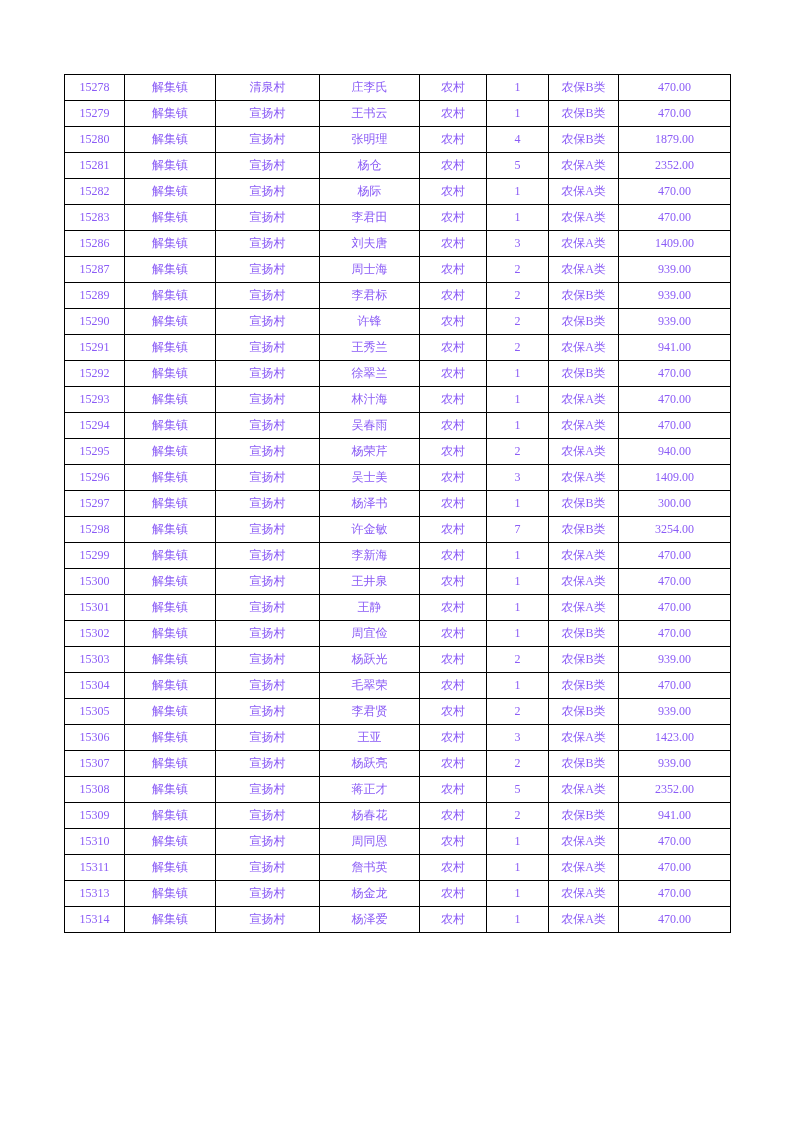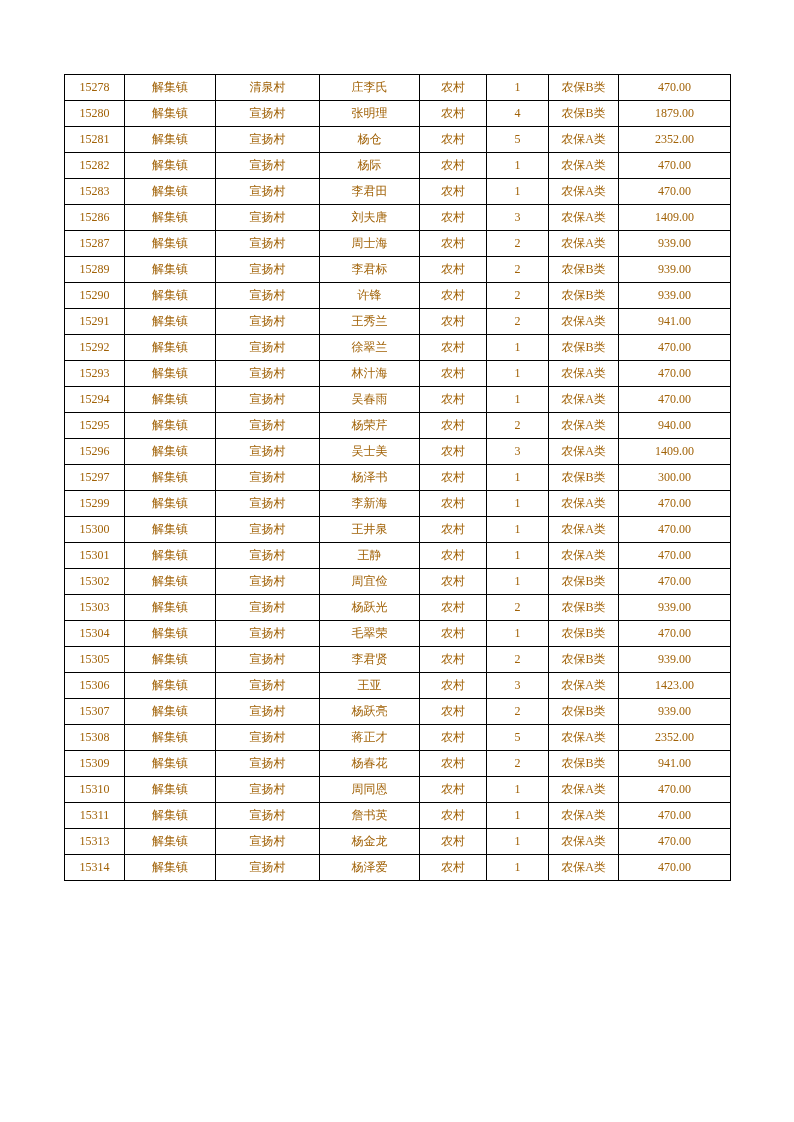--- a/index.html
+++ b/index.html
@@ -7,21 +7,21 @@
     padding: 0;
     background: #888;
   }
   .page {
     width: 794px;
     height: 1122px;
     margin: 0 auto;
     background: #ffffff;
     position: relative;
     font-family: "Liberation Serif", "DejaVu Serif", serif;
-    color: #a16207;
+    color: #8b5cf6;
     overflow: hidden;
   }
   table.data-table {
     position: absolute;
     left: 64px;
     top: 74px;
     border-collapse: collapse;
     table-layout: fixed;
   }
   table.data-table td {
@@ -64,20 +64,30 @@
           <td>15278</td>
           <td>解集镇</td>
           <td>清泉村</td>
           <td>庄李氏</td>
           <td>农村</td>
           <td>1</td>
           <td>农保B类</td>
           <td>470.00</td>
         </tr>
         <tr>
+          <td>15279</td>
+          <td>解集镇</td>
+          <td>宣扬村</td>
+          <td>王书云</td>
+          <td>农村</td>
+          <td>1</td>
+          <td>农保B类</td>
+          <td>470.00</td>
+        </tr>
+        <tr>
           <td>15280</td>
           <td>解集镇</td>
           <td>宣扬村</td>
           <td>张明理</td>
           <td>农村</td>
           <td>4</td>
           <td>农保B类</td>
           <td>1879.00</td>
         </tr>
         <tr>
@@ -212,20 +222,30 @@
         </tr>
         <tr>
           <td>15297</td>
           <td>解集镇</td>
           <td>宣扬村</td>
           <td>杨泽书</td>
           <td>农村</td>
           <td>1</td>
           <td>农保B类</td>
           <td>300.00</td>
+        </tr>
+        <tr>
+          <td>15298</td>
+          <td>解集镇</td>
+          <td>宣扬村</td>
+          <td>许金敏</td>
+          <td>农村</td>
+          <td>7</td>
+          <td>农保B类</td>
+          <td>3254.00</td>
         </tr>
         <tr>
           <td>15299</td>
           <td>解集镇</td>
           <td>宣扬村</td>
           <td>李新海</td>
           <td>农村</td>
           <td>1</td>
           <td>农保A类</td>
           <td>470.00</td>

